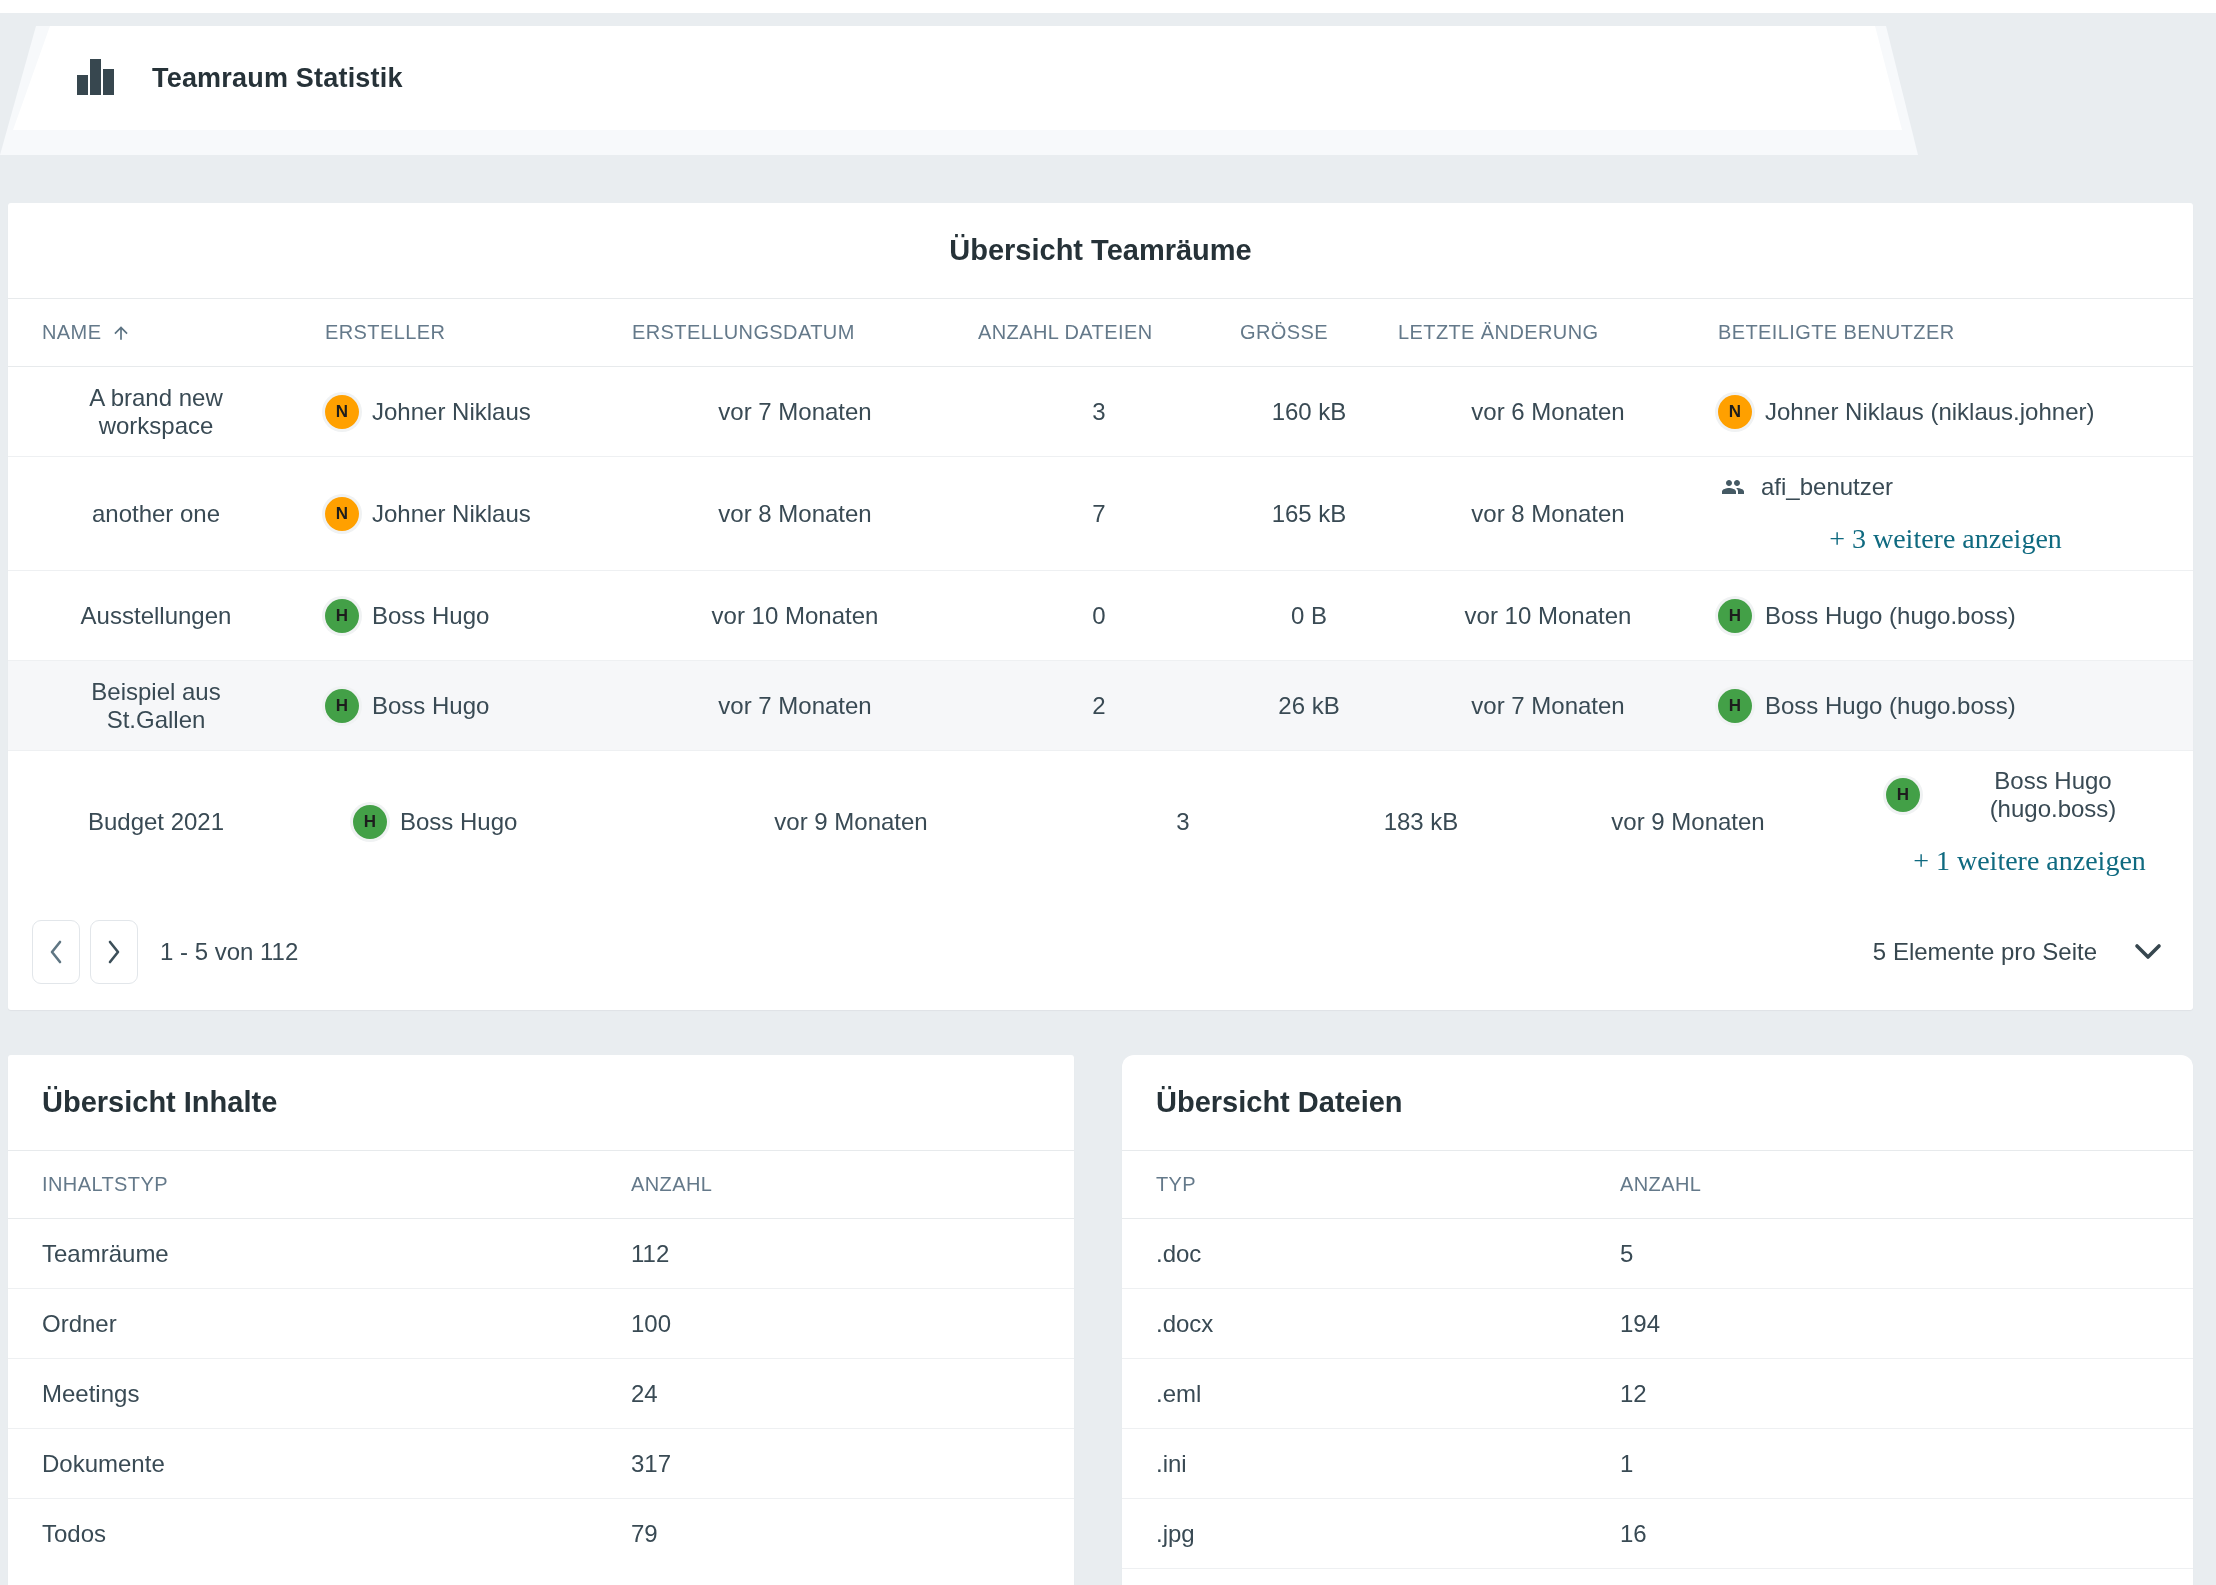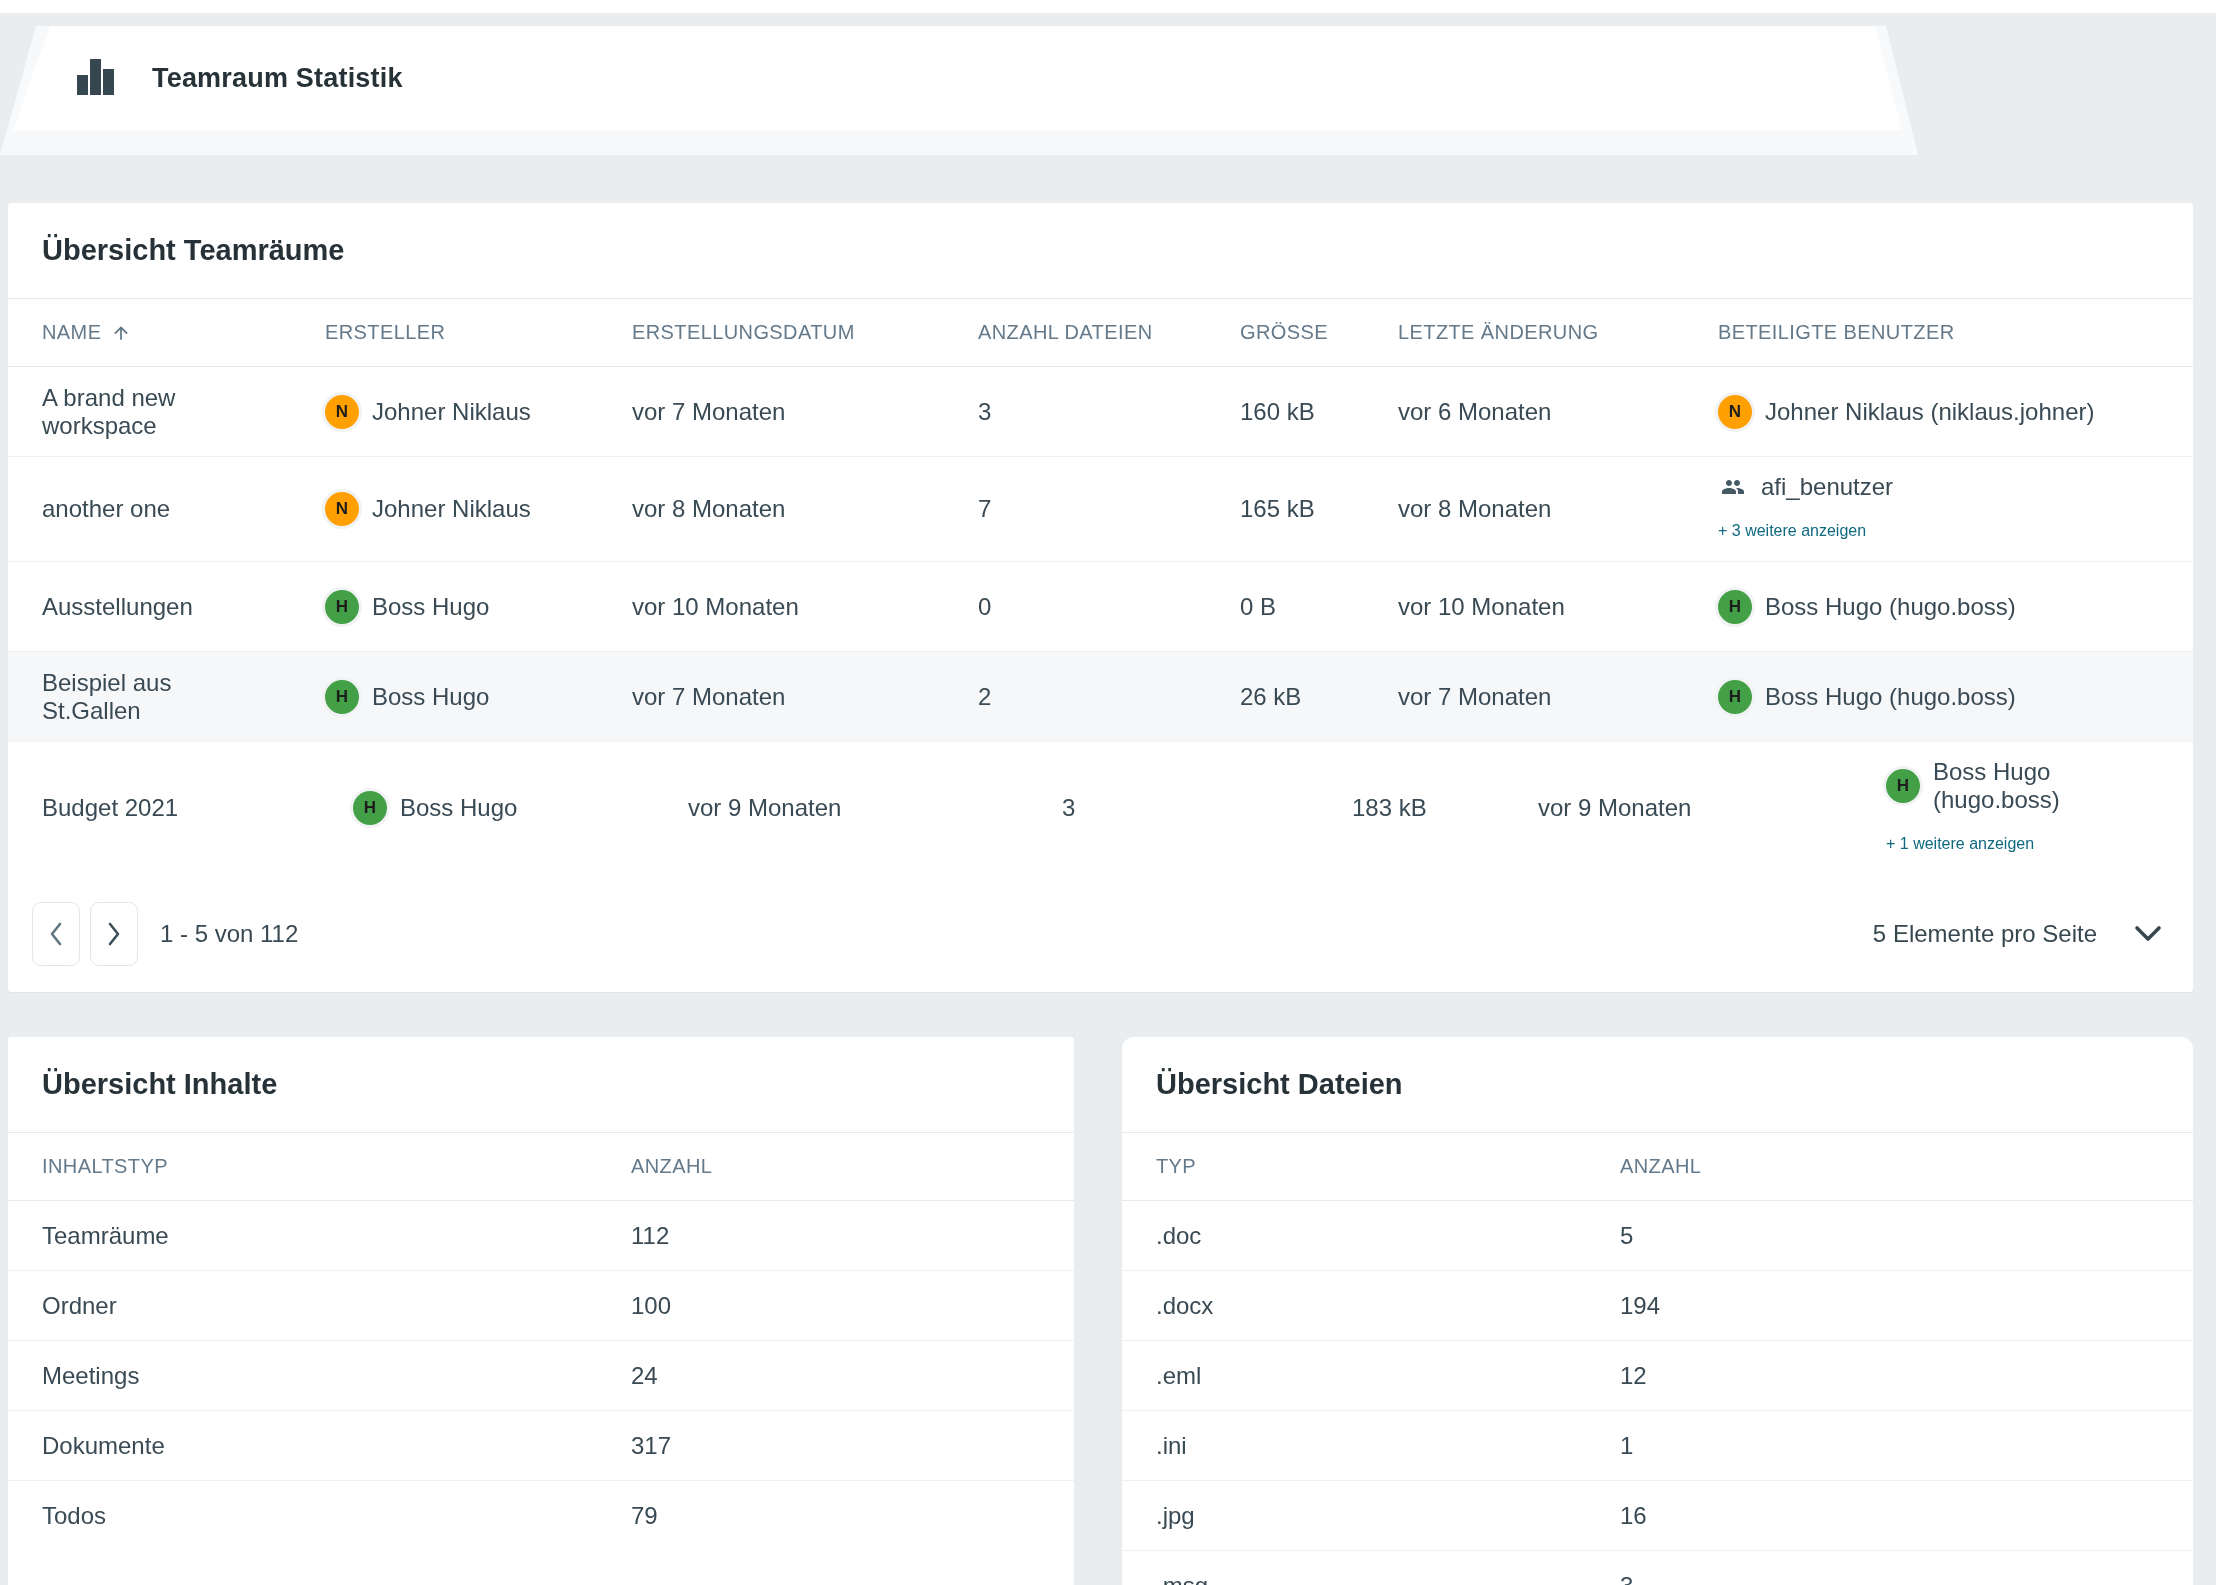--- a/index.html
+++ b/index.html
@@ -22,21 +22,21 @@
     background: #ffffff;
     clip-path: polygon(50px 0, 1875px 0, 1902px 100%, 13px 100%);
     display: flex; align-items: center; padding-left: 76px;
   }
   .masthead-title { font-size: 27px; font-weight: 700; color: #263238; margin-left: 38px; letter-spacing: 0.2px; }
   
   .card {
     background: #ffffff; border-radius: 3px;
     box-shadow: 0 1px 1px rgba(60,75,85,0.06);
   }
-  .card-main { margin: 48px 23px 0 8px; }
+  .card-main { margin: 48px 23px 0 8px; text-align: center; }
   .card-title {
     font-size: 29px; font-weight: 700; color: #263238;
     padding: 31px 34px 31px 34px; border-bottom: 1px solid #e7eaec;
   }
   
   .grid-teamrooms { display: grid; grid-template-columns: 283px 307px 346px 262px 158px 320px 1fr; }
   .grid-contents  { display: grid; grid-template-columns: 589px 1fr; }
   .grid-files     { display: grid; grid-template-columns: 464px 1fr; }
   .thead {
     padding-left: 34px; height: 68px; align-items: center;
@@ -56,21 +56,21 @@
   .td { font-size: 24px; color: #394a54; line-height: 28px; padding-right: 20px; }
   .td.name { padding-right: 55px; }
   .cell-with-avatar { display: flex; align-items: center; gap: 13px; }
   .avatar {
     width: 34px; height: 34px; border-radius: 50%; flex: 0 0 34px;
     display: inline-flex; align-items: center; justify-content: center;
     font-size: 17px; font-weight: 700; color: #1d1d1d;
     box-shadow: 0 0 0 3px #f0f2f3;
   }
   .users-cell .users-line { display: flex; align-items: center; gap: 13px; }
-  .more-link { display: inline-block; margin-top: 16px; font-size: 16px; color: var(--link-color, #0f6a80); cursor: pointer; text-decoration: none; }
+  .more-link { display: inline-block; margin-top: 24px; font-size: 28px; color: var(--link-color, #0f6a80); cursor: pointer; text-decoration: none; font-family: Liberation Serif, serif; }
   .group-icon { flex: 0 0 30px; }
   
   .pagination {
     display: flex; align-items: center;
     padding: 14px 30px 26px 24px;
   }
   .page-btn {
     width: 48px; height: 64px; background: #fff;
     border: 1px solid #e2e6ea; border-radius: 9px;
     display: inline-flex; align-items: center; justify-content: center;

